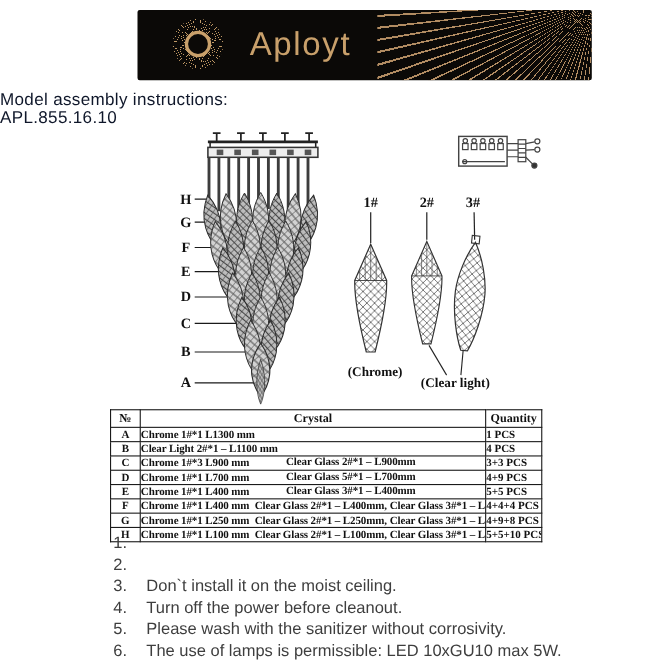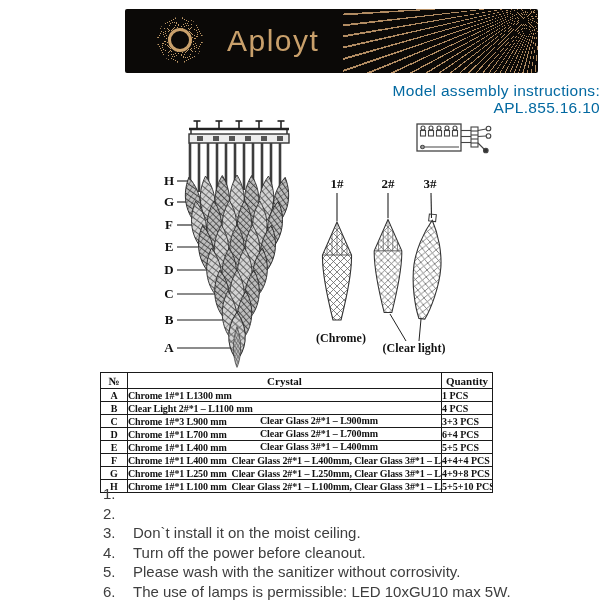--- a/index.html
+++ b/index.html
@@ -12,22 +12,22 @@
   .starburst{position:absolute;left:32px;top:8px;width:46px;height:46px;border-radius:50%;
           background:repeating-conic-gradient(rgba(201,160,107,.95) 0deg .8deg,transparent .8deg 6deg);}
   .starburst::after{content:"";position:absolute;inset:11px;border-radius:50%;
           background:#0b0907;border:3.5px solid #c9a06b;box-sizing:border-box;}
   .rays{position:absolute;right:0;top:0;width:195px;height:64px;
           background:repeating-conic-gradient(from 195deg at 102% -10%,rgba(196,154,108,.9) 0deg .55deg,transparent .55deg 3.1deg);}
   .wordmark{position:absolute;left:102px;top:0;height:64px;display:flex;align-items:center;
           color:#c9a06b;font-size:30px;letter-spacing:1.5px;font-weight:400;}
 
   
-  .title{position:absolute;left:0;top:82px;width:600px;text-align:right;
-         color:#0369a1;font-size:15.5px;line-height:17px;font-weight:500;letter-spacing:.3px;}
+  .title{position:absolute;left:0;top:82px;width:600px;text-align:left;
+         color:#0f172a;font-size:15.5px;line-height:17px;font-weight:500;letter-spacing:.3px;}
 
   
   .diagram{position:absolute;left:90px;top:112px;width:420px;height:262px;}
   .slab{font:bold 13px "Liberation Serif",serif;fill:#111;}
   .scap{font:bold 12px "Liberation Serif",serif;fill:#111;}
   .lfA{fill:url(#texA);stroke:#2f2f2f;stroke-width:.9;}
   .lfB{fill:url(#texB);stroke:#2a2a2a;stroke-width:.9;}
 
   
   table.parts{position:absolute;left:100px;top:372px;width:389px;border-collapse:collapse;
@@ -273,22 +273,22 @@
       <td class="colc"><span class="c2main">Clear Light 2#*1 – L1100 mm</span></td>
       <td class="colq">4 PCS</td>
     </tr>
     <tr>
       <td class="coln">C</td>
       <td class="colc"><span class="c2main">Chrome 1#*3 L900 mm</span><span class="extra">Clear Glass 2#*1 – L900mm</span></td>
       <td class="colq">3+3 PCS</td>
     </tr>
     <tr>
       <td class="coln">D</td>
-      <td class="colc"><span class="c2main">Chrome 1#*1 L700 mm</span><span class="extra">Clear Glass 2#*1 – L700mm</span></td>
-      <td class="colq">6+4 PCS</td>
+      <td class="colc"><span class="c2main">Chrome 1#*1 L700 mm</span><span class="extra">Clear Glass 5#*1 – L700mm</span></td>
+      <td class="colq">4+9 PCS</td>
     </tr>
     <tr>
       <td class="coln">E</td>
       <td class="colc"><span class="c2main">Chrome 1#*1 L400 mm</span><span class="extra">Clear Glass 3#*1 – L400mm</span></td>
       <td class="colq">5+5 PCS</td>
     </tr>
     <tr>
       <td class="coln">F</td>
       <td class="colc"><span class="c2main">Chrome 1#*1 L400 mm  Clear Glass 2#*1 – L400mm, Clear Glass 3#*1 – L400mm</span></td>
       <td class="colq">4+4+4 PCS</td>

